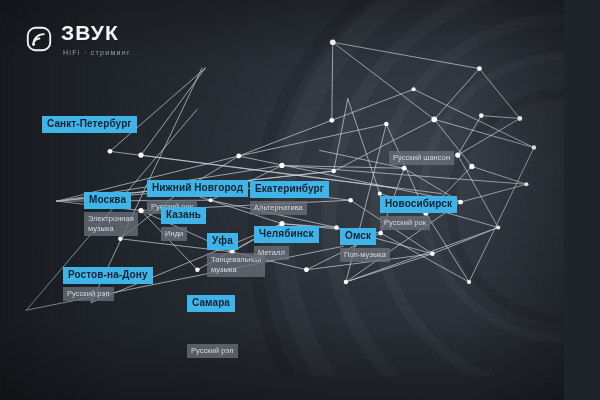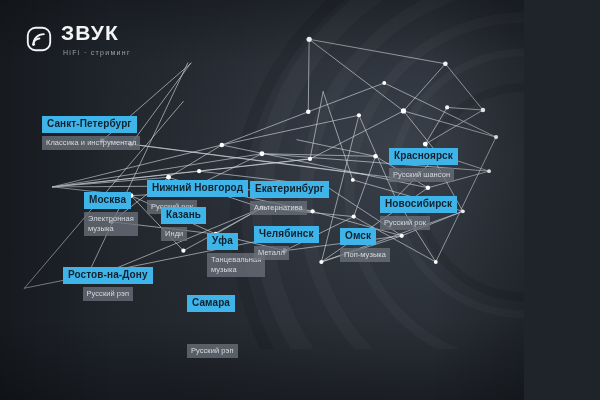--- a/index.html
+++ b/index.html
@@ -8,20 +8,21 @@
     padding: 0;
     background: #1f242b;
   }
   #stage {
     position: relative;
     width: 524px;
     height: 400px;
     overflow: hidden;
     background: radial-gradient(ellipse 62% 78% at 78% 46%, #343a43 0%, #2e343c 34%, #282d35 58%, #242930 78%, #20252c 100%);
     font-family: "Liberation Sans", "DejaVu Sans", sans-serif;
+    padding-left: 40px;
     -webkit-font-smoothing: antialiased;
   }
   
   .arcs {
     position: absolute;
     inset: 0;
     pointer-events: none;
   }
   .vignette {
     position: absolute;
@@ -253,21 +254,20 @@
     </svg>
     <div class="logo-text-wrap">
       <span class="logo-word">ЗВУК</span>
       <span class="logo-tag">HiFi · стриминг</span>
     </div>
   </div>
 
   <div id="cities">
       <div class="city" style="left: 42px; top: 116px;">
         <span class="city-name">Санкт-Петербург</span>
-        <span class="city-genre">Классика и инструментал</span>
       </div>
       <div class="city" style="left: 147px; top: 142px; margin-top: 38px;">
         <span class="city-name">Нижний Новгород</span>
         <span class="city-genre">Русский рок</span>
       </div>
       <div class="city" style="left: 84px; top: 192px;">
         <span class="city-name">Москва</span>
         <span class="city-genre">Электронная
 музыка</span>
       </div>
@@ -286,28 +286,27 @@
       </div>
       <div class="city" style="left: 254px; top: 226px;">
         <span class="city-name">Челябинск</span>
         <span class="city-genre">Металл</span>
       </div>
       <div class="city" style="left: 340px; top: 228px;">
         <span class="city-name">Омск</span>
         <span class="city-genre">Поп-музыка</span>
       </div>
       <div class="city" style="left: 389px; top: 148px;">
-        <span class="city-name">Красноярск</span>
         <span class="city-genre">Русский шансон</span>
       </div>
       <div class="city" style="left: 380px; top: 196px;">
         <span class="city-name">Новосибирск</span>
         <span class="city-genre">Русский рок</span>
       </div>
-      <div class="city" style="left: 63px; top: 267px; align-items: center;">
+      <div class="city" style="left: 63px; top: 267px;">
         <span class="city-name">Ростов-на-Дону</span>
         <span class="city-genre">Русский рэп</span>
       </div>
       <div class="city" style="left: 187px; top: 295px; gap: 29px;">
         <span class="city-name">Самара</span>
         <span class="city-genre">Русский рэп</span>
       </div>
     </div>
 
 </div>

